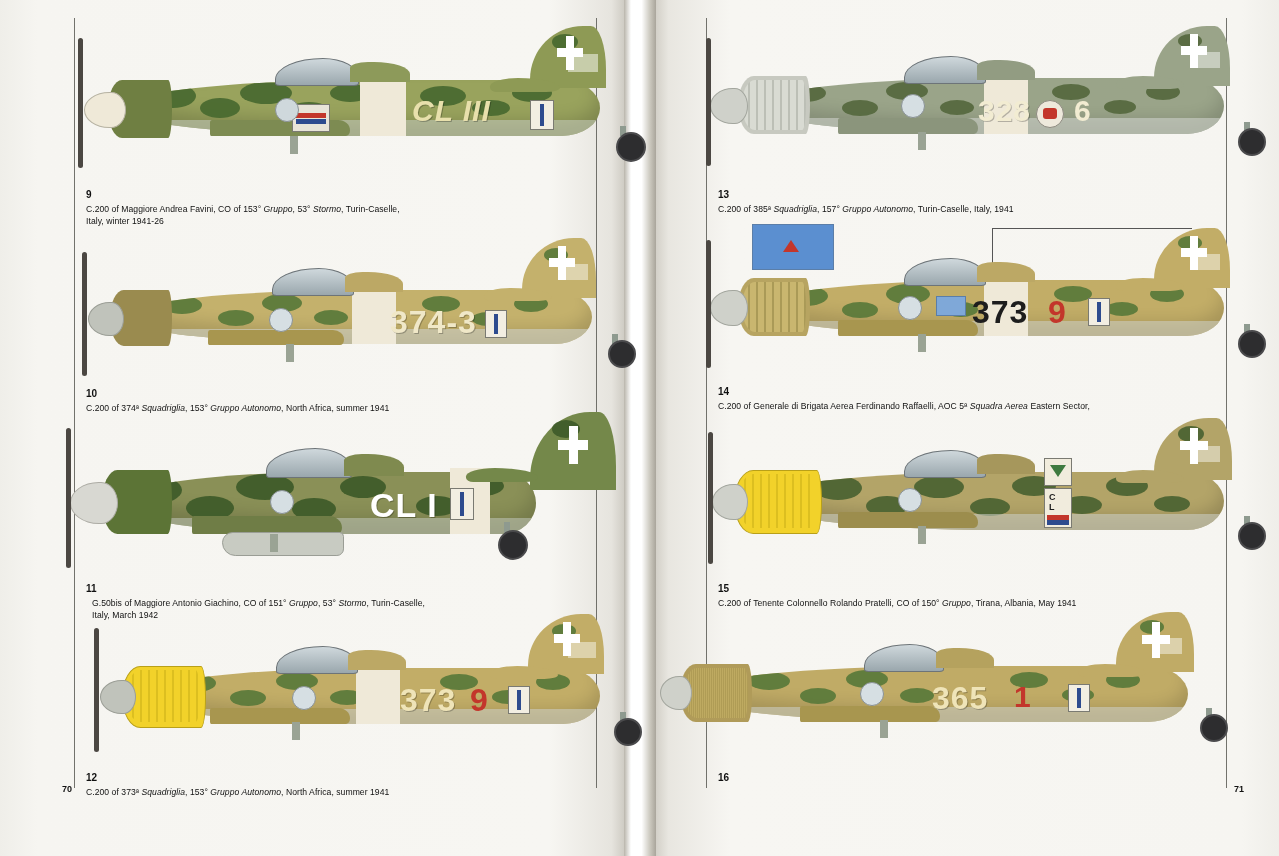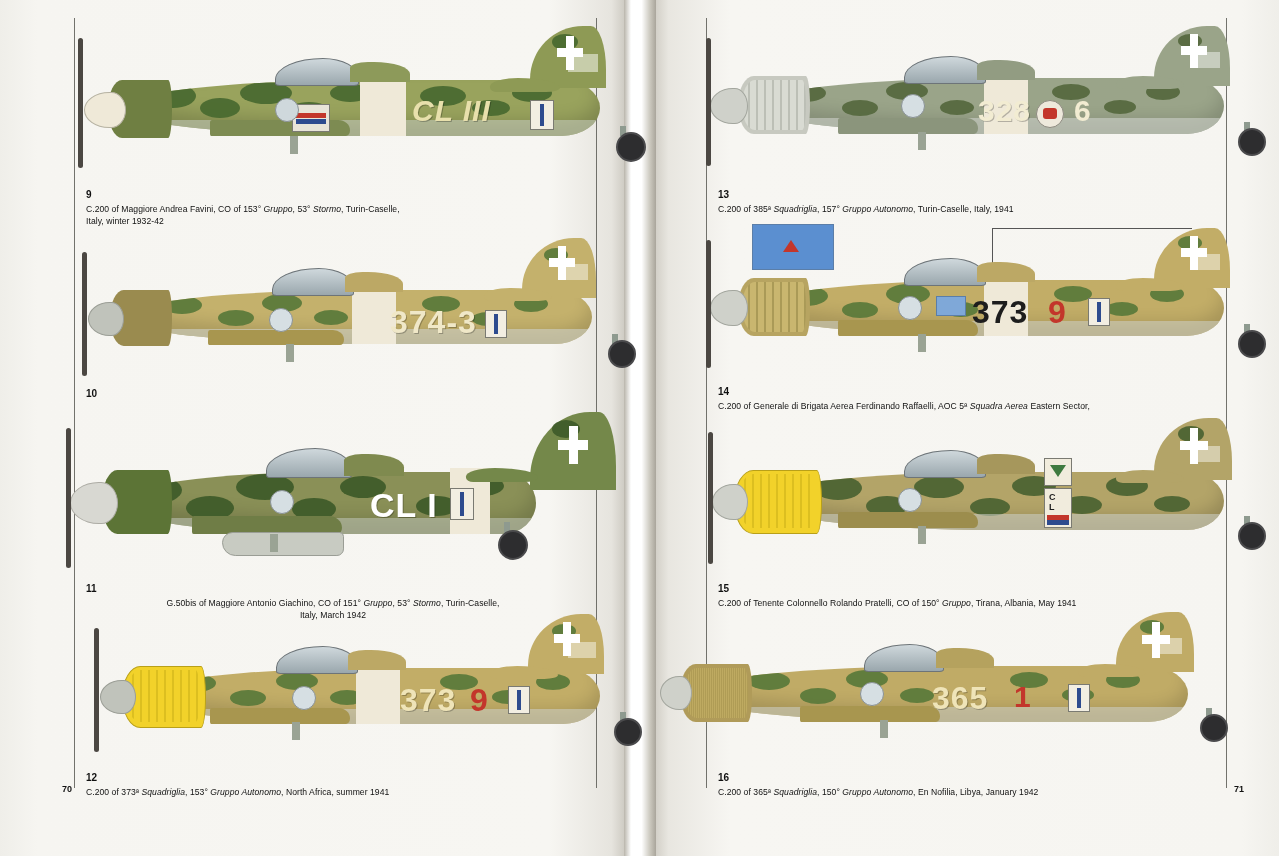--- a/index.html
+++ b/index.html
@@ -120,21 +120,21 @@
       <div class="smallmark" style="left:508px;top:32px;width:30px;height:18px;background:rgba(255,255,255,.5);"></div>
 
       <div class="strut" style="left:560px;top:104px;width:6px;height:10px;"></div>
       <div class="wheel" style="left:556px;top:110px;width:26px;height:26px;"></div>
       <div class="strut" style="left:230px;top:114px;width:8px;height:18px;background:#9aa394;"></div>
     </div>
   </div>
   <div class="capnum" style="left:86px;top:189px;">9</div>
   <div class="caption" style="left:86px;top:203px;width:470px;">
     <div>C.200 of Maggiore Andrea Favini, CO of 153° <i>Gruppo</i>, 53° <i>Stormo</i>, Turin-Caselle,</div>
-    <div>Italy, winter 1932-42</div>
+    <div>Italy, winter 1941-26</div>
   </div>
 
   <div class="plate" style="left:60px;top:230px;width:560px;height:155px;">
     <div class="ac" style="left:0;top:4px;width:560px;height:155px;">
       <div class="fuse" style="left:62px;top:56px;width:470px;height:54px;background:#c4b16c;box-shadow:inset 0 -14px 16px rgba(0,0,0,.14);"></div>
       <div class="fuse" style="left:62px;top:56px;width:470px;height:54px;overflow:hidden;background:transparent;">
         <div class="camo" style="left:40px;top:6px;width:40px;height:18px;background:#5c7a3b;"></div>
         <div class="camo" style="left:96px;top:20px;width:36px;height:16px;background:#5c7a3b;"></div>
         <div class="camo" style="left:140px;top:4px;width:40px;height:18px;background:#5c7a3b;"></div>
         <div class="camo" style="left:192px;top:20px;width:34px;height:15px;background:#5c7a3b;"></div>
@@ -162,20 +162,23 @@
         <div style="position:absolute;left:8px;top:3px;width:4px;height:20px;background:#2d4b8e;"></div>
       </div>
       <div class="roundel" style="left:209px;top:74px;width:22px;height:22px;background:#d6dfe3;border:1px solid #8a9296;"></div>
       <div class="smallmark" style="left:500px;top:30px;width:28px;height:16px;background:rgba(255,255,255,.45);"></div>
       <div class="strut" style="left:552px;top:100px;width:6px;height:10px;"></div>
       <div class="wheel" style="left:548px;top:106px;width:24px;height:24px;"></div>
       <div class="strut" style="left:226px;top:110px;width:8px;height:18px;background:#9aa394;"></div>
     </div>
   </div>
   <div class="capnum" style="left:86px;top:388px;">10</div>
+  <div class="caption" style="left:86px;top:402px;width:470px;">
+    <div>C.200 of 374ª <i>Squadriglia</i>, 153° <i>Gruppo Autonomo</i>, North Africa, summer 1941</div>
+  </div>
 
   <div class="plate" style="left:52px;top:410px;width:568px;height:170px;">
     <div class="ac" style="left:0;top:0;width:568px;height:170px;">
       <div class="fuse" style="left:64px;top:62px;width:420px;height:62px;background:#8a9057;box-shadow:inset 0 -16px 18px rgba(0,0,0,.16);"></div>
       <div class="fuse" style="left:64px;top:62px;width:420px;height:62px;overflow:hidden;background:transparent;">
         <div class="camo" style="left:10px;top:4px;width:56px;height:28px;background:#3f5c2a;"></div>
         <div class="camo" style="left:70px;top:24px;width:48px;height:24px;background:#3f5c2a;"></div>
         <div class="camo" style="left:120px;top:2px;width:58px;height:26px;background:#3f5c2a;"></div>
         <div class="camo" style="left:176px;top:26px;width:44px;height:22px;background:#3f5c2a;"></div>
         <div class="camo" style="left:224px;top:4px;width:46px;height:22px;background:#3f5c2a;"></div>
@@ -203,21 +206,21 @@
       <div class="emblem" style="left:398px;top:78px;width:22px;height:30px;">
         <div style="position:absolute;left:9px;top:3px;width:4px;height:24px;background:#2d4b8e;"></div>
       </div>
       <div class="roundel" style="left:218px;top:80px;width:22px;height:22px;background:#d6dfe3;border:1px solid #8a9296;"></div>
       <div class="strut" style="left:452px;top:112px;width:6px;height:14px;"></div>
       <div class="wheel" style="left:446px;top:120px;width:26px;height:26px;"></div>
       <div class="strut" style="left:218px;top:124px;width:8px;height:18px;background:#9aa394;"></div>
     </div>
   </div>
   <div class="capnum" style="left:86px;top:583px;">11</div>
-  <div class="caption" style="left:98px;top:597px;width:470px;text-align:center;">
+  <div class="caption" style="left:92px;top:597px;width:470px;">
     <div>G.50bis of Maggiore Antonio Giachino, CO of 151° <i>Gruppo</i>, 53° <i>Stormo</i>, Turin-Caselle,</div>
     <div>Italy, March 1942</div>
   </div>
 
   <div class="plate" style="left:60px;top:608px;width:560px;height:160px;">
     <div class="ac" style="left:0;top:0;width:560px;height:160px;">
       <div class="fuse" style="left:80px;top:60px;width:460px;height:56px;background:#c2ad67;box-shadow:inset 0 -14px 16px rgba(0,0,0,.14);"></div>
       <div class="fuse" style="left:80px;top:60px;width:460px;height:56px;overflow:hidden;background:transparent;">
         <div class="camo" style="left:36px;top:6px;width:40px;height:18px;background:#5c7a3b;"></div>
         <div class="camo" style="left:90px;top:22px;width:36px;height:16px;background:#5c7a3b;"></div>
@@ -443,19 +446,16 @@
         <div style="position:absolute;left:8px;top:3px;width:4px;height:20px;background:#2d4b8e;"></div>
       </div>
       <div class="roundel" style="left:196px;top:74px;width:22px;height:22px;background:#d6dfe3;border:1px solid #8a9296;"></div>
       <div class="smallmark" style="left:490px;top:30px;width:28px;height:16px;background:rgba(255,255,255,.45);"></div>
       <div class="strut" style="left:542px;top:100px;width:6px;height:10px;"></div>
       <div class="wheel" style="left:536px;top:106px;width:24px;height:24px;"></div>
       <div class="strut" style="left:216px;top:112px;width:8px;height:18px;background:#9aa394;"></div>
     </div>
   </div>
   <div class="capnum" style="left:718px;top:772px;">16</div>
-  <div class="caption" style="left:718px;top:786px;width:500px;">
-    <div>C.200 of 365ª <i>Squadriglia</i>, 150° <i>Gruppo Autonomo</i>, En Nofilia, Libya, January 1942</div>
-  </div>
 
   <div class="folio" style="left:1234px;top:784px;">71</div>
 
 </div>
 
 </body></html>

